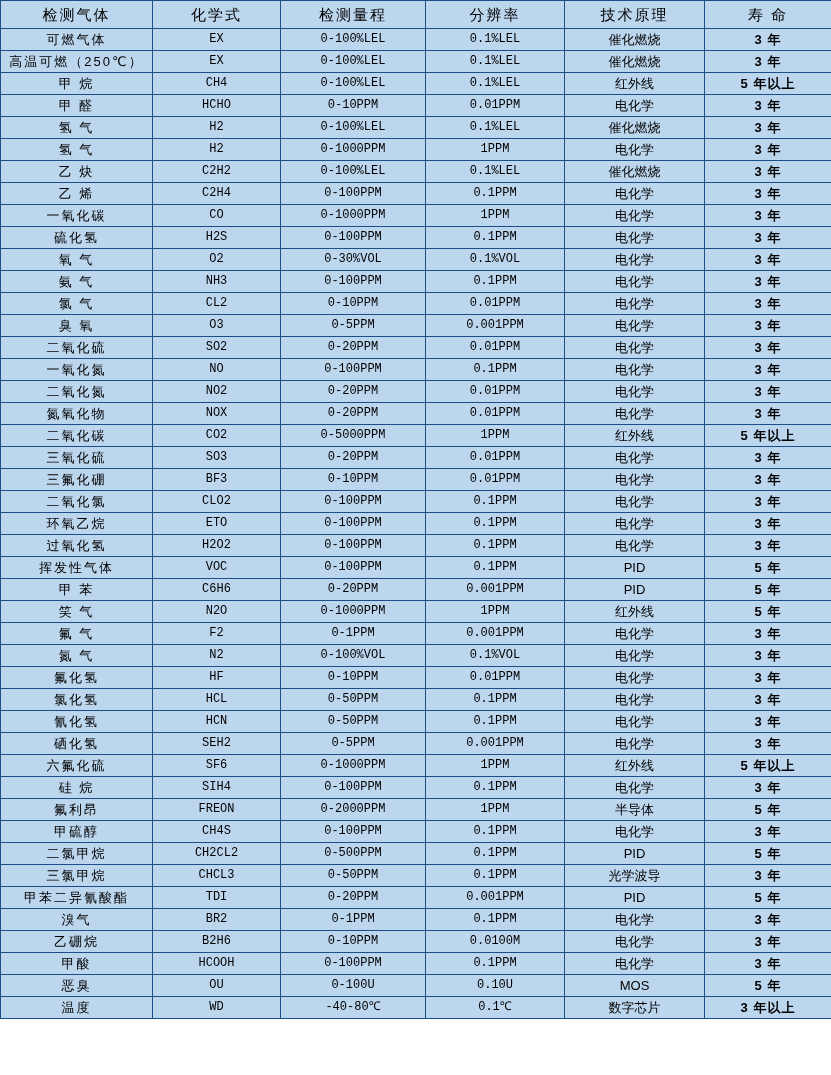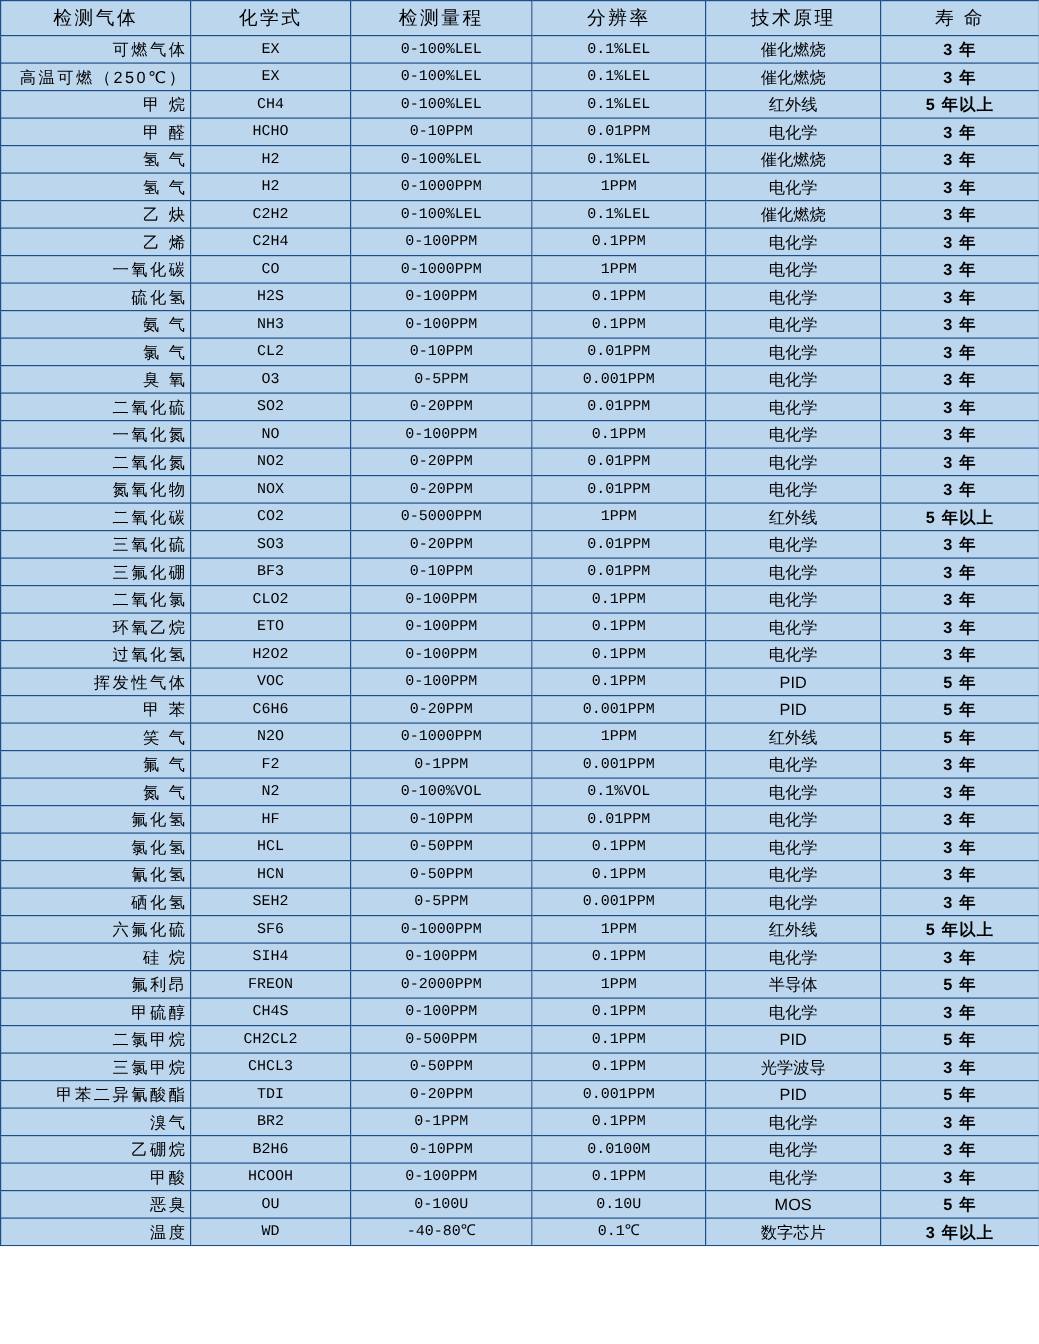--- a/index.html
+++ b/index.html
@@ -39,21 +39,20 @@
   }
   #gas-table thead th {
     font-size: 15px;
     font-weight: normal;
     height: 27px;
     line-height: 25px;
     letter-spacing: 2px;
   }
   #gas-table td.col-name {
     letter-spacing: 2px;
-    text-align: right;
   }
   #gas-table td.mono {
     font-family: "Liberation Mono", "DejaVu Sans Mono", monospace;
     font-size: 12px;
     letter-spacing: 0px;
   }
   #gas-table td.life {
     letter-spacing: 1px;
     font-weight: bold;
   }
@@ -155,20 +154,28 @@
       </tr>
       <tr>
         <td class="col-name">硫化氢</td>
         <td class="mono">H2S</td>
         <td class="mono">0-100PPM</td>
         <td class="mono">0.1PPM</td>
         <td class="col-principle">电化学</td>
         <td class="life">3 年</td>
       </tr>
       <tr>
+        <td class="col-name">氧 气</td>
+        <td class="mono">O2</td>
+        <td class="mono">0-30%VOL</td>
+        <td class="mono">0.1%VOL</td>
+        <td class="col-principle">电化学</td>
+        <td class="life">3 年</td>
+      </tr>
+      <tr>
         <td class="col-name">氨 气</td>
         <td class="mono">NH3</td>
         <td class="mono">0-100PPM</td>
         <td class="mono">0.1PPM</td>
         <td class="col-principle">电化学</td>
         <td class="life">3 年</td>
       </tr>
       <tr>
         <td class="col-name">氯 气</td>
         <td class="mono">CL2</td>

